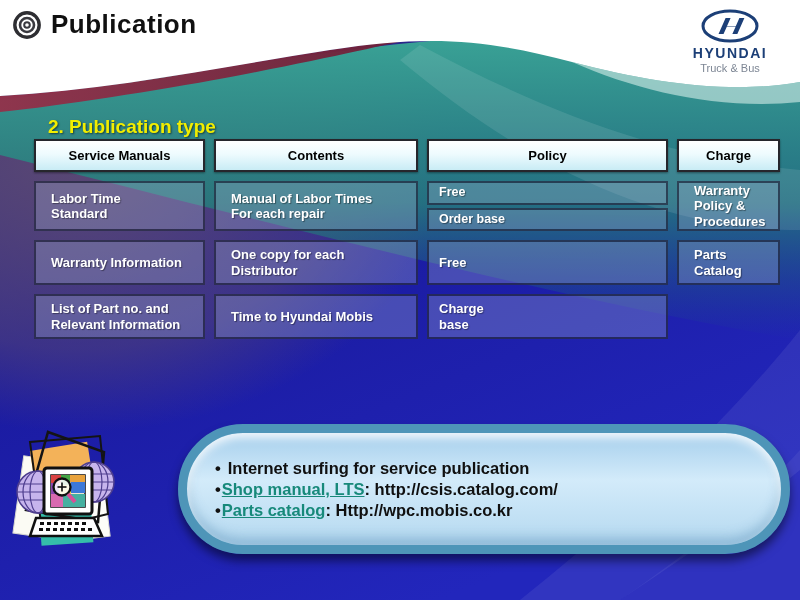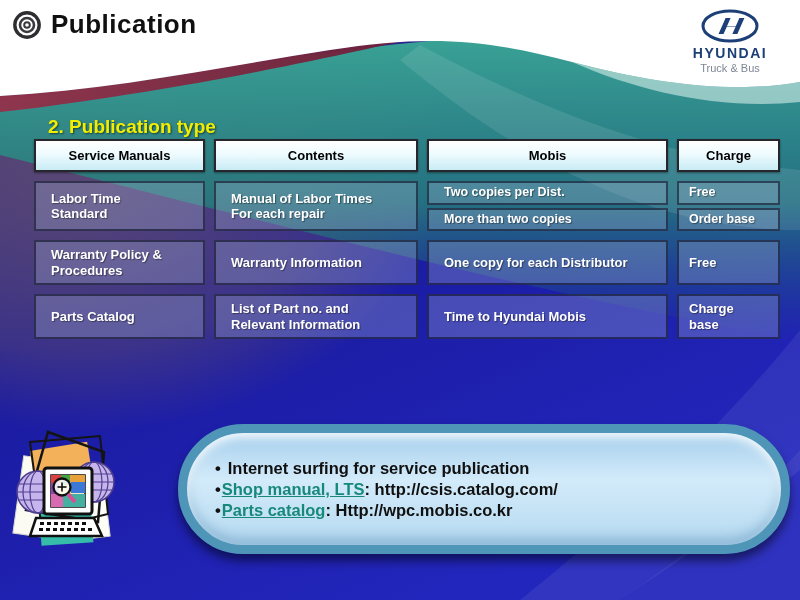--- a/index.html
+++ b/index.html
@@ -135,31 +135,27 @@
     <div class="brand">HYUNDAI</div>
     <div class="division">Truck &amp; Bus</div>
   </div>
 
   <div class="section-title">2. Publication type</div>
 
   <div class="pub-table">
 
     <div class="th">Service Manuals</div>
     <div class="th">Contents</div>
-    <div class="th">Mobis</div>
+    <div class="th">Policy</div>
     <div class="th">Charge</div>
 
     <div class="td">Labor Time
 Standard</div>
     <div class="td">Manual of Labor Times
 For each repair</div>
-    <div class="td-split">
-      <div class="td">Two copies per Dist.</div>
-      <div class="td">More than two copies</div>
-    </div>
     <div class="td-split">
       <div class="td charge-col">Free</div>
       <div class="td charge-col">Order base</div>
     </div>
 
     <div class="td">Warranty Policy &amp;
 Procedures</div>
     <div class="td">Warranty Information</div>
     <div class="td">One copy for each Distributor</div>
     <div class="td charge-col">Free</div>

